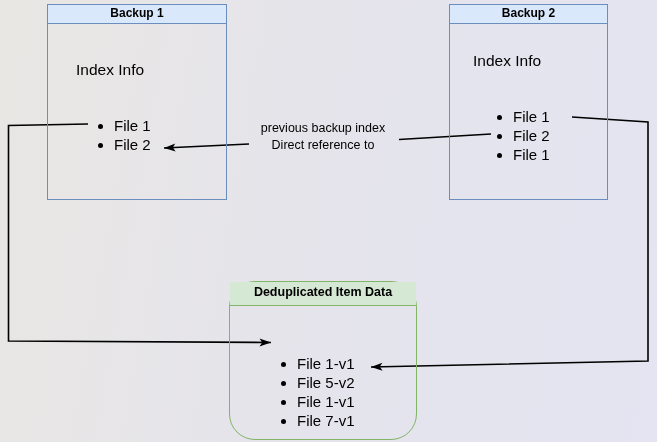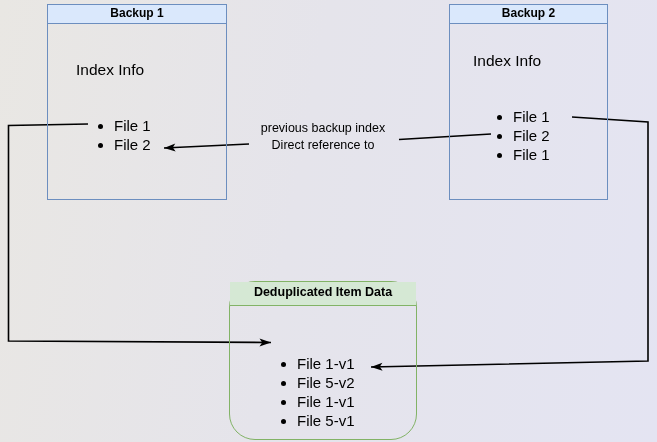--- a/index.html
+++ b/index.html
@@ -99,21 +99,21 @@
       <li>File 1</li>
     </ul>
 
   <div class="box" id="dedup-box" style="border-color: rgb(130, 179, 102);">
     <div class="box-header" style="background-color: rgb(213, 232, 212); border-color: rgb(130, 179, 102);">Deduplicated Item Data</div>
   </div>
   <ul class="items" id="dedup-items">
       <li>File 1-v1</li>
       <li>File 5-v2</li>
       <li>File 1-v1</li>
-      <li>File 5-v1</li>
+      <li>File 7-v1</li>
     </ul>
 
   <div class="annotation">
     <div>previous backup index</div>
     <div>Direct reference to</div>
   </div>
 
 </div>
 
 </body></html>

